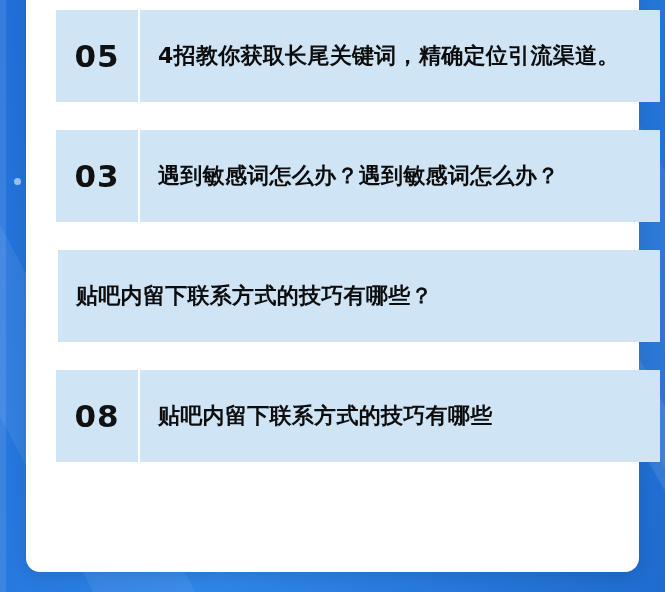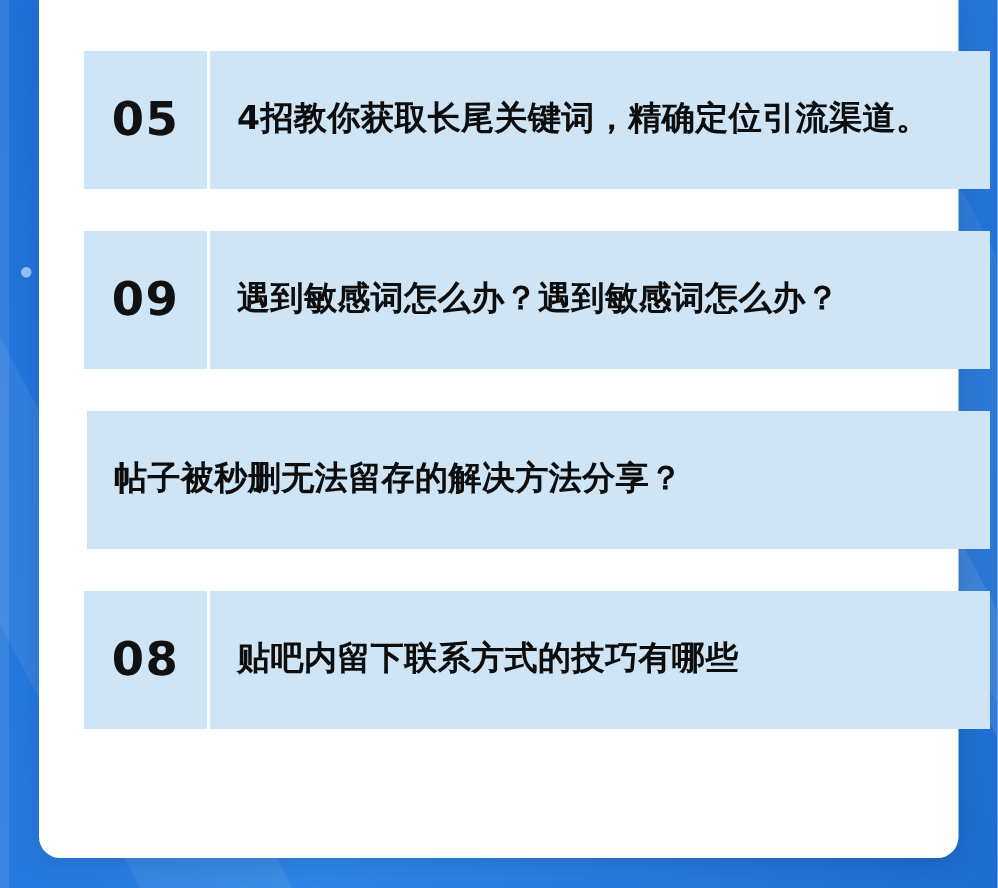--- a/index.html
+++ b/index.html
@@ -41,21 +41,20 @@
     background: #ffffff;
     border-radius: 14px;
     box-shadow: 0 4px 18px rgba(0,0,0,0.12);
   }
 
   .list {
     position: absolute;
     left: 56px;
     top: 10px;
     width: 604px;
-    margin-top: 24px;
   }
 
   .row {
     display: flex;
     align-items: stretch;
     height: 92px;
     margin-bottom: 28px;
     background: #cfe4f5;
   }
   .row:last-child { margin-bottom: 0; text-align: right; }
@@ -125,28 +124,28 @@
 
   <div class="list">
 
     <div class="row">
       <div class="row-num">05</div>
       <div class="row-sep"></div>
       <div class="row-text">4招教你获取长尾关键词，精确定位引流渠道。</div>
     </div>
 
     <div class="row">
-      <div class="row-num">09</div>
+      <div class="row-num">03</div>
       <div class="row-sep"></div>
       <div class="row-text">遇到敏感词怎么办？遇到敏感词怎么办？</div>
     </div>
 
     <div class="row">
       <div class="row-sep"></div>
-      <div class="row-text">帖子被秒删无法留存的解决方法分享？</div>
+      <div class="row-text">贴吧内留下联系方式的技巧有哪些？</div>
     </div>
 
     <div class="row">
       <div class="row-num">08</div>
       <div class="row-sep"></div>
       <div class="row-text">贴吧内留下联系方式的技巧有哪些</div>
     </div>
 
   </div>
 </div>

